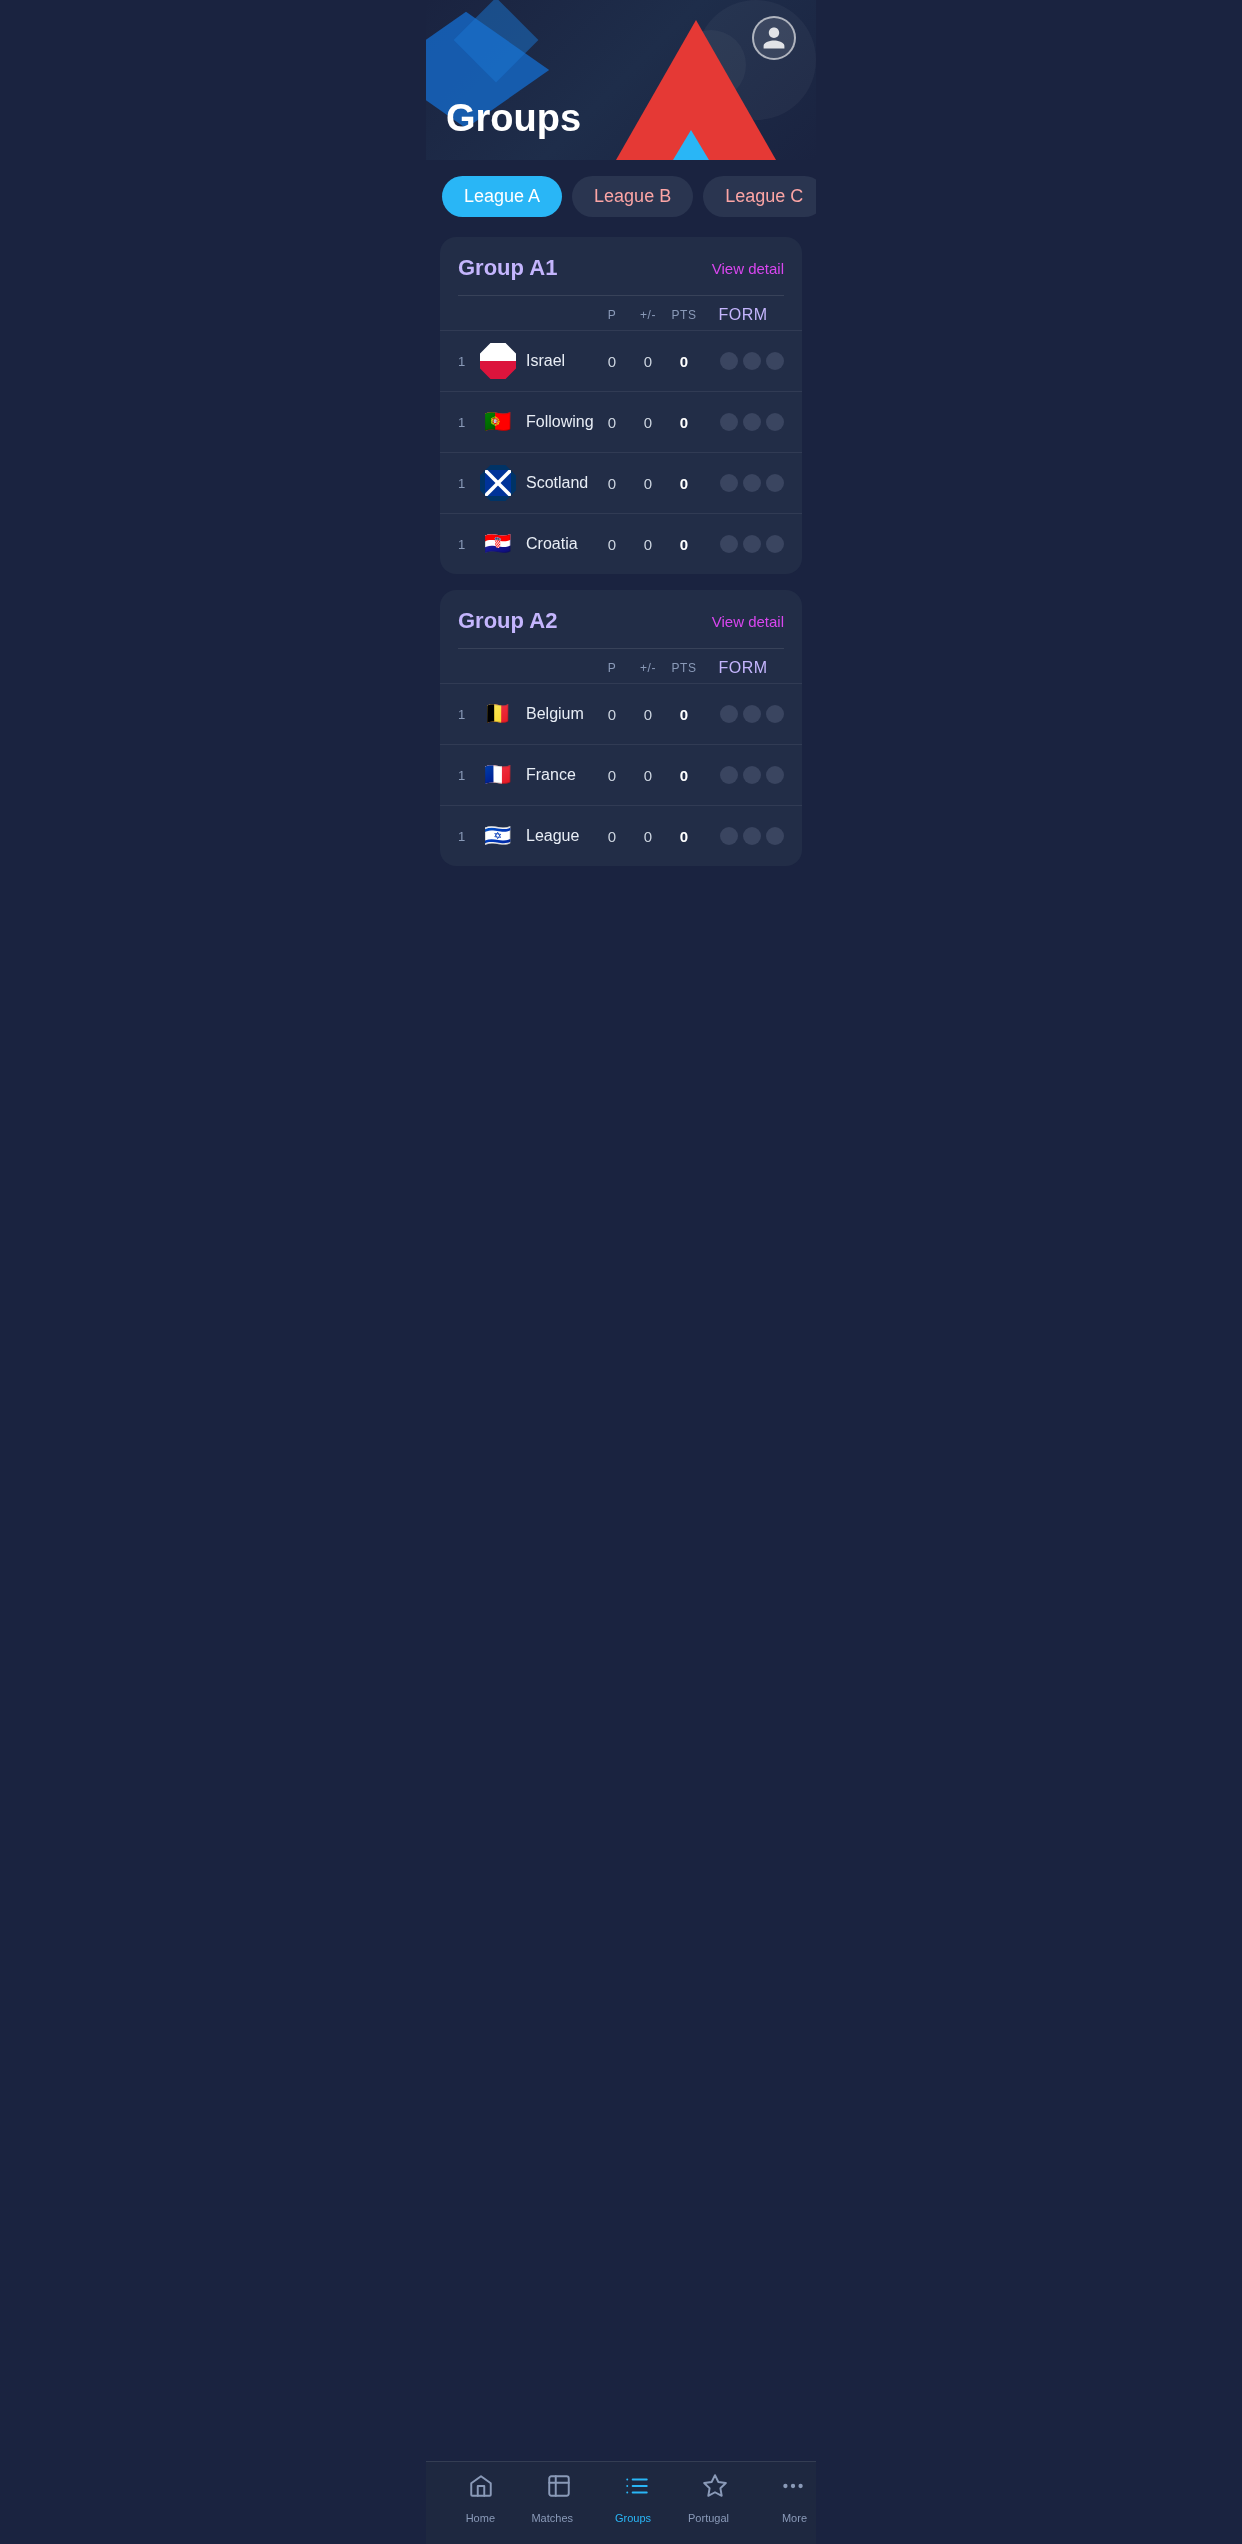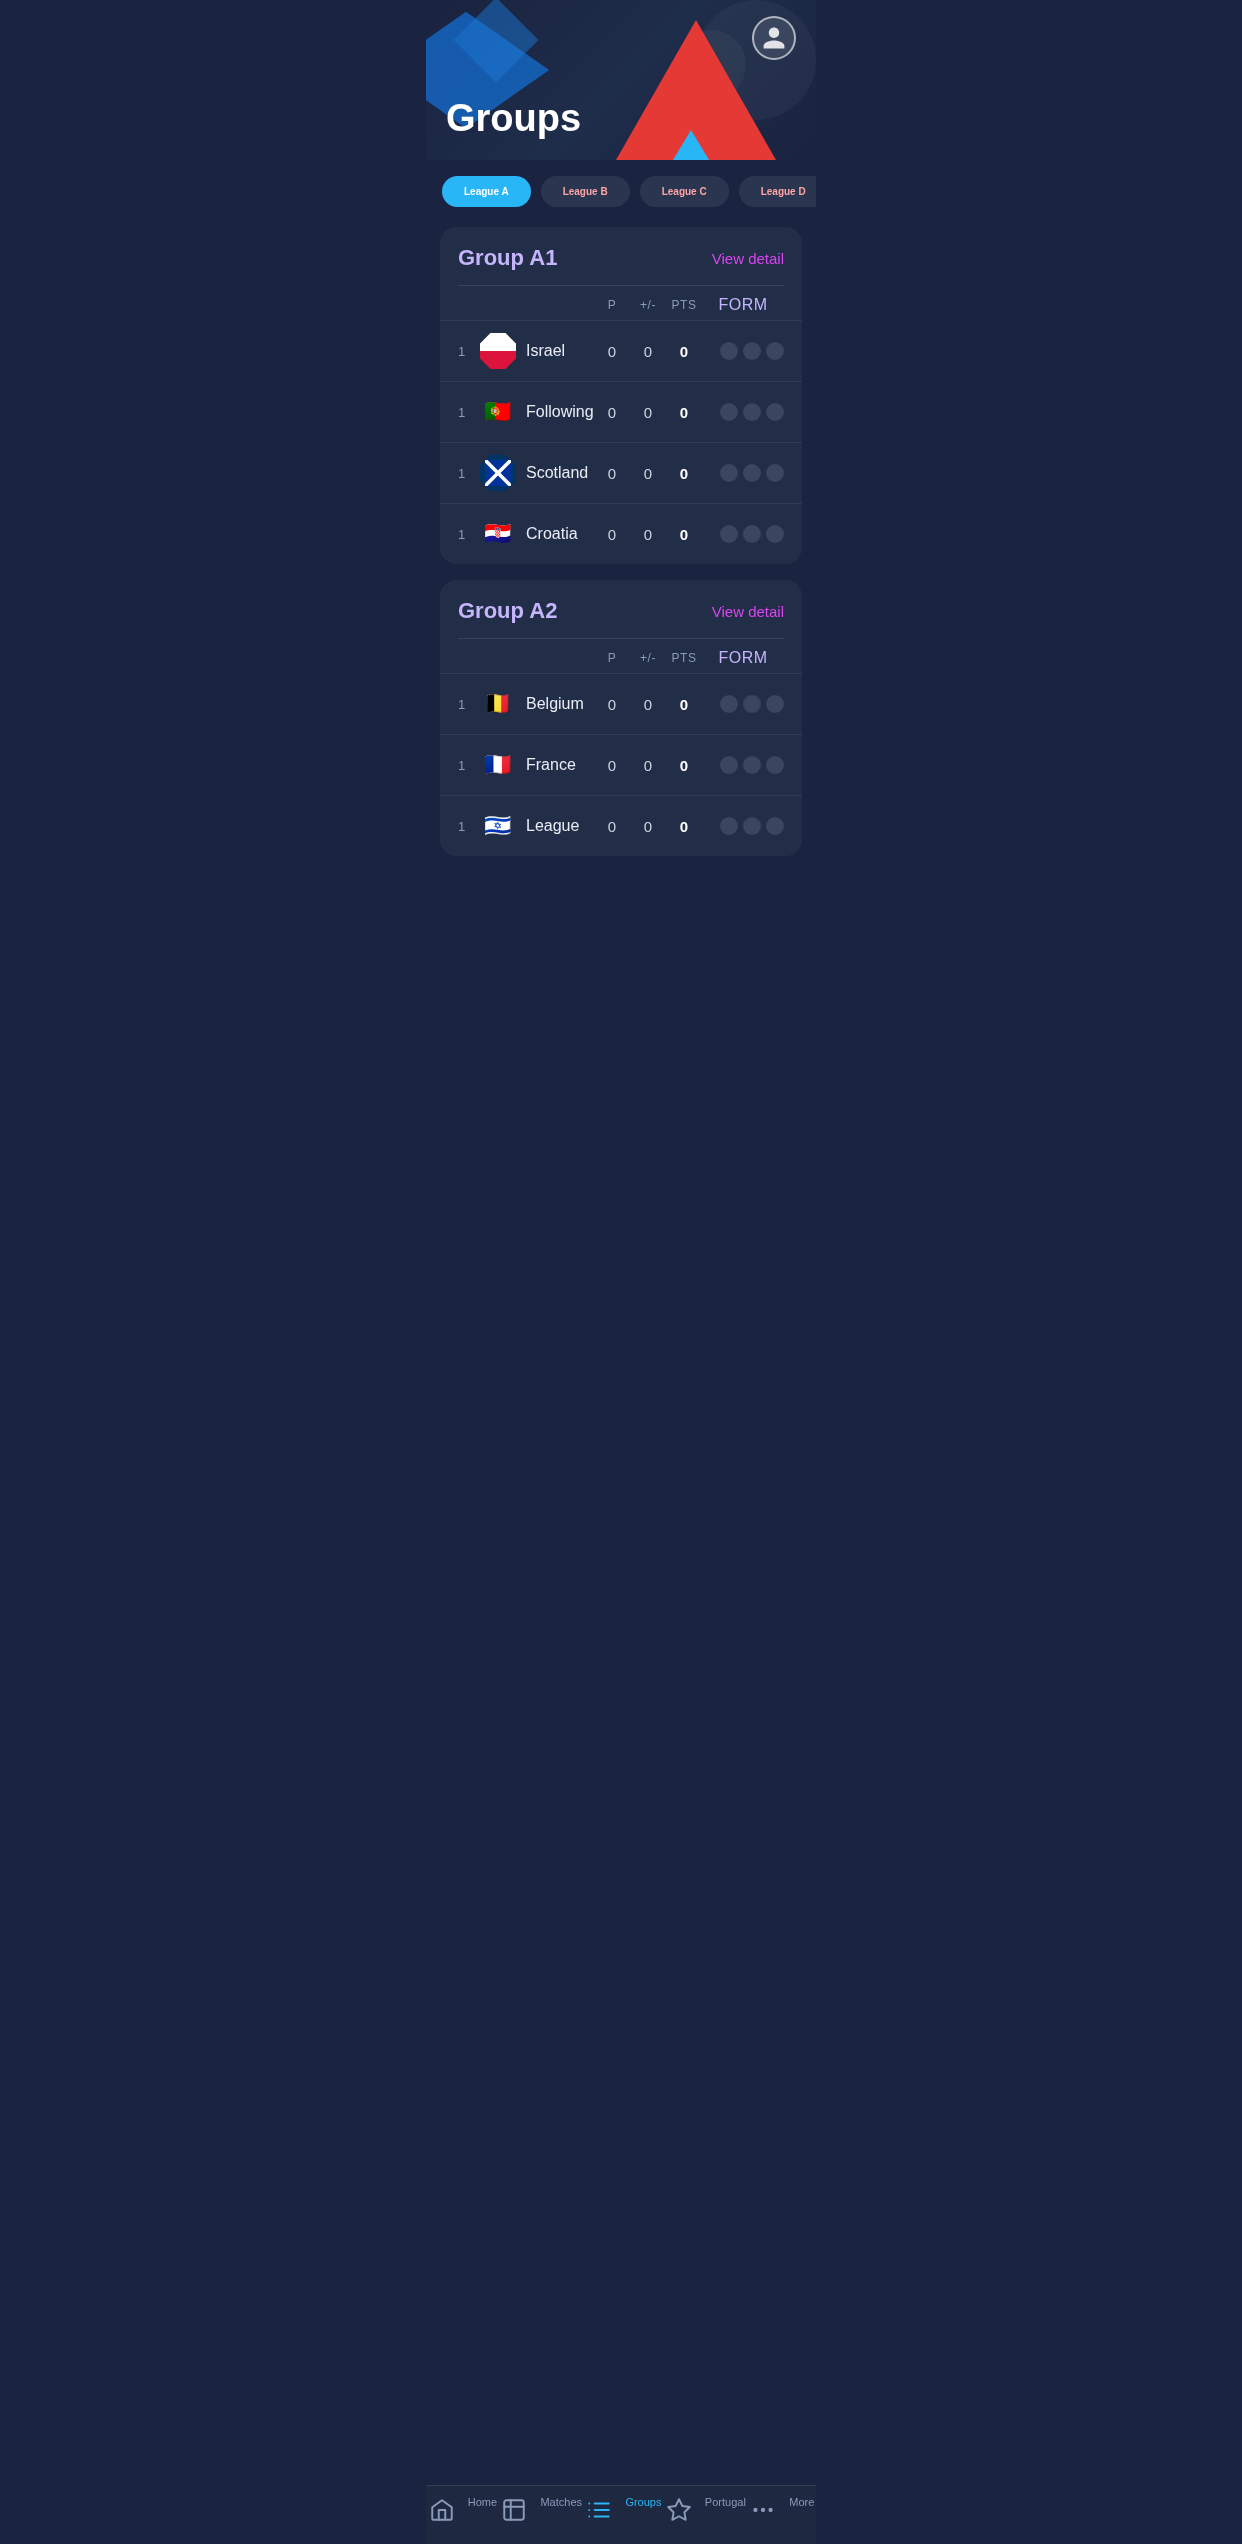--- a/index.html
+++ b/index.html
@@ -102,22 +102,22 @@
       background: #1a2340;
       padding: 16px 16px 10px;
       display: flex;
       gap: 10px;
       overflow-x: auto;
     }
     .league-tabs::-webkit-scrollbar { display: none; }
     .league-tab {
       padding: 10px 22px;
       border-radius: 22px;
-      font-size: 10px;
-      font-weight: 700;
+      font-size: 18px;
+      font-weight: 400;
       cursor: pointer;
       white-space: nowrap;
       border: none;
       outline: none;
     }
     .league-tab.active {
       background: #29b6f6;
       color: #fff;
     }
     .league-tab.inactive {
@@ -259,22 +259,22 @@
       background: #1e2840;
       border-top: 1px solid rgba(255,255,255,0.1);
       display: flex;
       align-items: center;
       justify-content: space-around;
       padding: 10px 0 20px;
       z-index: 100;
     }
     .nav-item {
       display: flex;
-      flex-direction: row;
-      align-items: flex-start;
+      flex-direction: column;
+      align-items: flex-end;
       gap: 12px;
       cursor: pointer;
       min-width: 60px;
     }
     .nav-icon {
       width: 28px; height: 28px;
       display: flex; align-items: center; justify-content: center;
     }
     .nav-icon svg { width: 26px; height: 26px; }
     .nav-label {

